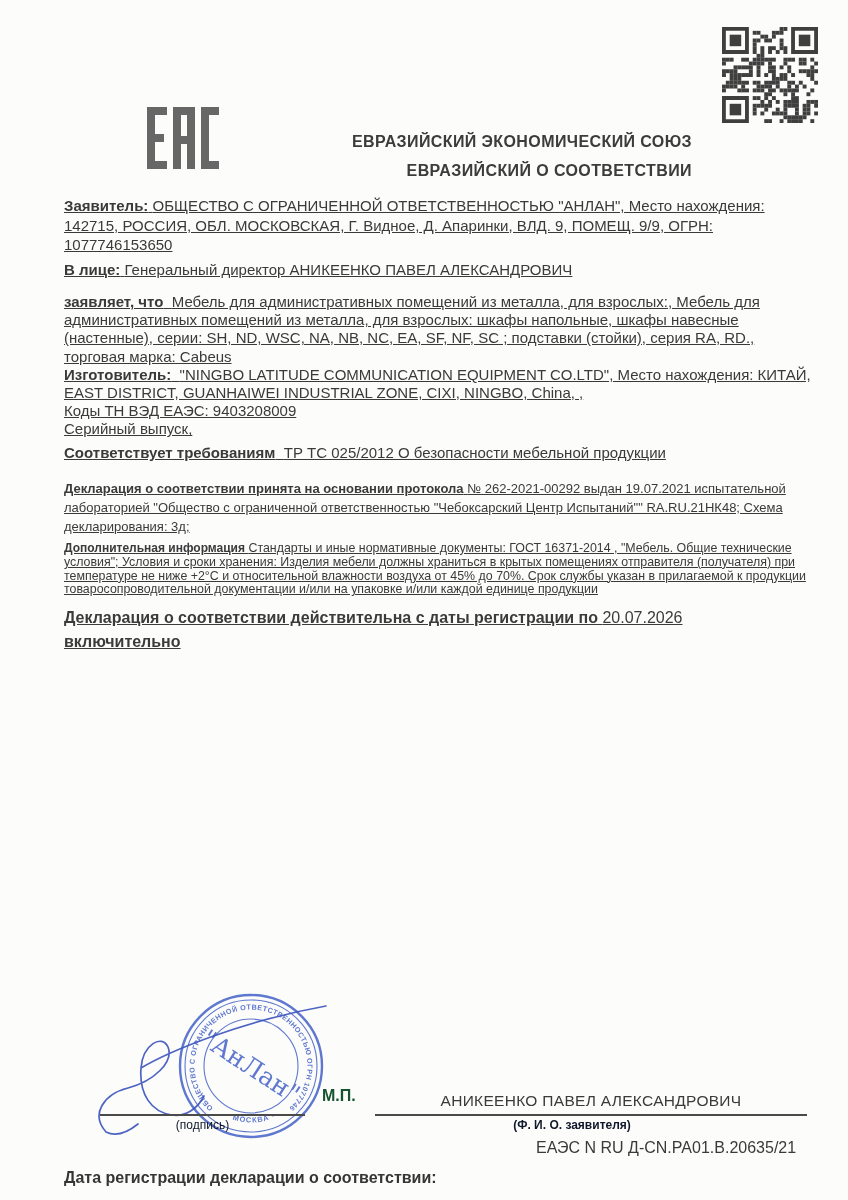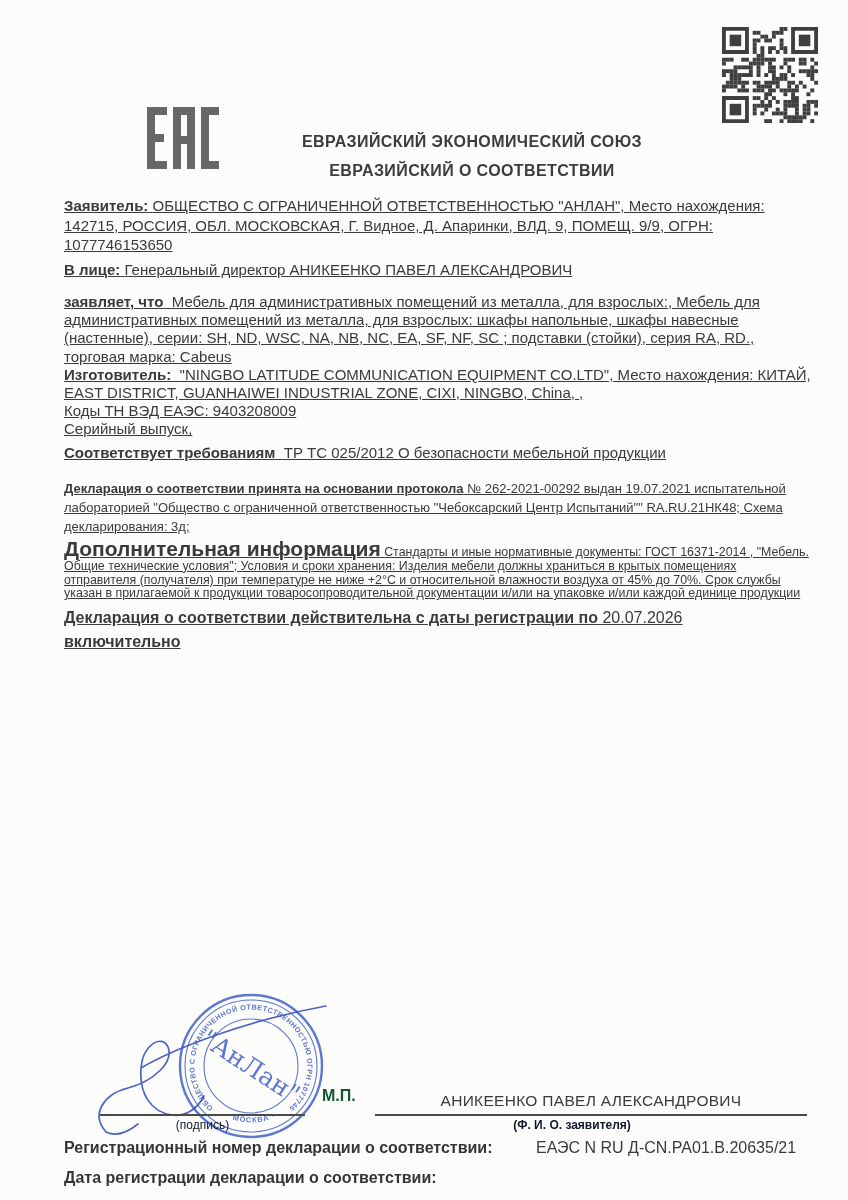--- a/index.html
+++ b/index.html
@@ -8,34 +8,34 @@
     font-family:"Liberation Sans","DejaVu Sans",sans-serif;
     -webkit-font-smoothing:antialiased;
   }
   .page{
     position:relative;width:848px;height:1200px;background:#fcfcfb;
     overflow:hidden;color:#383838;
   }
   .b{font-weight:bold;}
   
   .eac-logo{position:absolute;left:146px;top:106px;width:74px;height:64px;}
-  .title{position:absolute;left:252px;top:133px;width:440px;text-align:center;
+  .title{position:absolute;left:252px;top:133px;width:440px;text-align:right;
     font-size:16px;font-weight:bold;color:#3c3c3c;letter-spacing:.4px;}
   .title.second{top:162px;}
   .qr{position:absolute;left:722px;top:27px;width:96px;height:96px;}
   
   .para{position:absolute;left:64px;width:748px;font-size:15px;line-height:19.5px;color:#3a3a3a;}
   .para p{margin:0;text-decoration:underline;}
   .p-applicant{top:196px;}
   .p-person{top:260px;}
   .p-goods{top:293px;line-height:18.2px;}
   .p-goods .compliance{margin-top:5px;}
   .p-basis{top:479px;font-size:13px;line-height:19px;}
   .p-additional{top:542px;font-size:12.4px;line-height:13.8px;}
-  .p-additional .lead{font-size:21px;}
+  .p-additional .lead{font-size:12px;}
   .p-validity{top:606px;font-size:16px;line-height:24px;color:#3b3b3b;}
   
   .stamp{position:absolute;left:176px;top:991px;width:150px;height:150px;opacity:.88;}
   .signature{position:absolute;left:88px;top:1000px;width:260px;height:150px;opacity:.9;}
   .rule{position:absolute;border-top:2px solid #4a4a4a;height:0;}
   .sign-rule{left:100px;top:1114px;width:205px;}
   .fio-rule{left:375px;top:1114px;width:432px;}
   .caption{position:absolute;font-size:12px;color:#0f172a;text-align:center;}
   .sign-caption{left:100px;top:1118px;width:205px;}
   .fio-caption{left:356px;top:1118px;width:432px;font-weight:bold;}
@@ -368,17 +368,16 @@
 
   <div class="rule sign-rule"></div>
   <div class="caption sign-caption">(подпись)</div>
 
   <div class="mp">М.П.</div>
 
   <div class="fio-name">АНИКЕЕНКО ПАВЕЛ АЛЕКСАНДРОВИЧ</div>
   <div class="rule fio-rule"></div>
   <div class="caption fio-caption">(Ф. И. О. заявителя)</div>
 
-  <div class="reg-label row-number">Регистрационный номер декларации о соответствии:</div>
   <div class="reg-value row-number">ЕАЭС N RU Д-CN.РА01.В.20635/21</div>
   <div class="reg-label row-date">Дата регистрации декларации о соответствии:</div>
 
 </div>
 
 </body></html>

